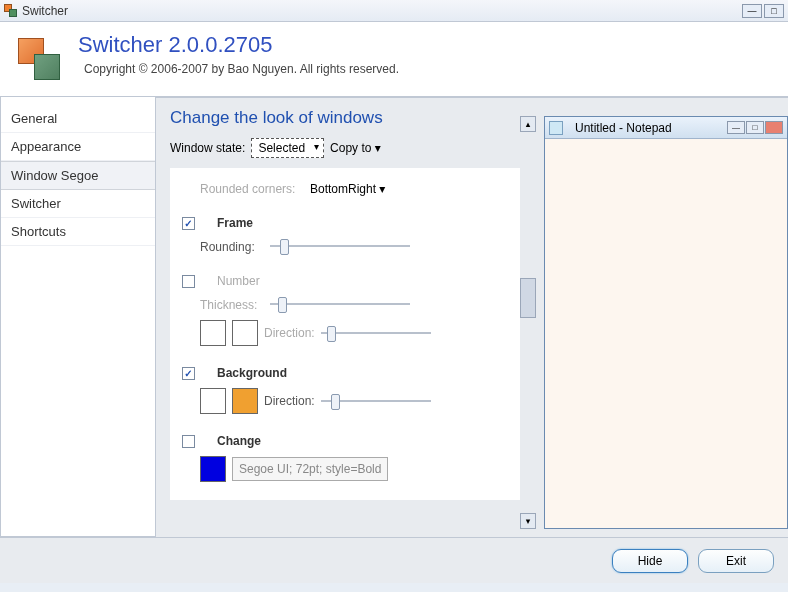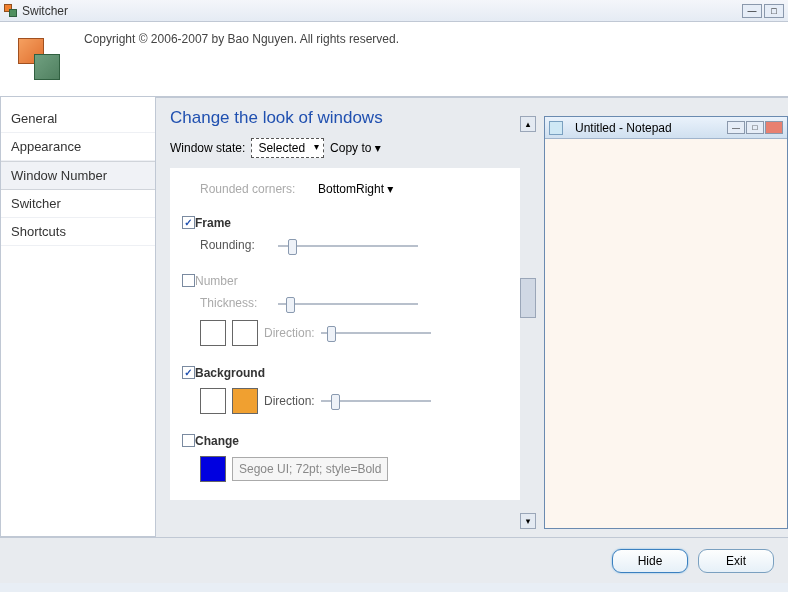--- a/index.html
+++ b/index.html
@@ -24,25 +24,25 @@
 .main { flex: 1; background: #e8ebef; border-top: 1px solid #c0c8d4; padding: 10px 0 0 14px; display: flex; }
 .settings-col { width: 350px; }
 .section-title { font-size: 17px; color: #2050b0; margin-bottom: 10px; }
 .state-row { display: flex; align-items: center; gap: 6px; margin-bottom: 10px; font-size: 12px; }
 .select { border: 1px dashed #555; background: #fff; padding: 2px 18px 2px 6px; position: relative; font-size: 12px; }
 .select::after { content: "▾"; position: absolute; right: 4px; top: 2px; font-size: 10px; }
 .copy-to { cursor: pointer; }
 .panel { background: #fff; padding: 6px 0; }
 .group { padding: 4px 12px 8px; }
 .group.disabled .lbl, .group.disabled .sub-lbl { color: #aaa; }
-.group-header { display: flex; align-items: flex-start; gap: 0; font-size: 12px; font-weight: bold; color: #333; padding: 4px 0; }
+.group-header { display: flex; align-items: flex-end; gap: 22px; font-size: 12px; font-weight: bold; color: #333; padding: 4px 0; }
 .group.disabled .group-header { font-weight: normal; color: #aaa; }
 .cb { width: 13px; height: 13px; border: 1px solid #7a8aa0; background: #fff; display: inline-flex; align-items: center; justify-content: center; font-size: 10px; color: #2050b0; }
 .cb.checked::before { content: "✓"; }
-.sub-row { display: flex; align-items: flex-start; gap: 8px; padding: 4px 0 4px 18px; }
+.sub-row { display: flex; align-items: flex-end; padding: 4px 0 4px 18px; }
 .sub-lbl { font-size: 12px; color: #555; width: 70px; }
 .slider { position: relative; width: 140px; height: 16px; }
 .slider-track { position: absolute; top: 7px; left: 0; right: 0; height: 2px; background: #b8c0cc; }
 .slider-thumb { position: absolute; top: 1px; width: 9px; height: 16px; background: #eef2f8; border: 1px solid #8a9ab0; border-radius: 2px; }
 .color-swatch { width: 26px; height: 26px; border: 1px solid #666; display: inline-block; }
 .swatch-row { display: flex; gap: 6px; align-items: center; padding: 4px 0 4px 18px; }
 .font-box { border: 1px solid #aaa; background: #f6f6f6; color: #888; padding: 4px 6px; font-size: 12px; }
 .preview-col { flex: 1; position: relative; padding-left: 8px; }
 .scroll-up, .scroll-dn { position: absolute; left: 0; width: 16px; height: 16px; border: 1px solid #9aa6b8; background: #e4eaf2; font-size: 9px; display: flex; align-items: center; justify-content: center; }
 .scroll-up { top: 8px; }
@@ -72,29 +72,30 @@
     <div class="win-btn">□</div>
   </div>
 </div>
 
 <div class="header">
   <div class="header-icon">
       <span class="sq1"></span>
       <span class="sq2"></span>
     </div>
   <div>
+    <div class="app-title">Switcher 2.0.0.2705</div>
     <div class="copyright">Copyright © 2006-2007 by Bao Nguyen. All rights reserved.</div>
   </div>
 </div>
 
 <div class="body-row">
   <div class="sidebar">
     <div class="sidebar-item">General</div>
     <div class="sidebar-item">Appearance</div>
-    <div class="sidebar-item selected">Window Number</div>
+    <div class="sidebar-item selected">Window Segoe</div>
     <div class="sidebar-item">Switcher</div>
     <div class="sidebar-item">Shortcuts</div>
   </div>
 
   <div class="main">
     <div class="settings-col">
       <div class="section-title">Change the look of windows</div>
       <div class="state-row">
         <span>Window state:</span>
         <span class="select">Selected</span>

